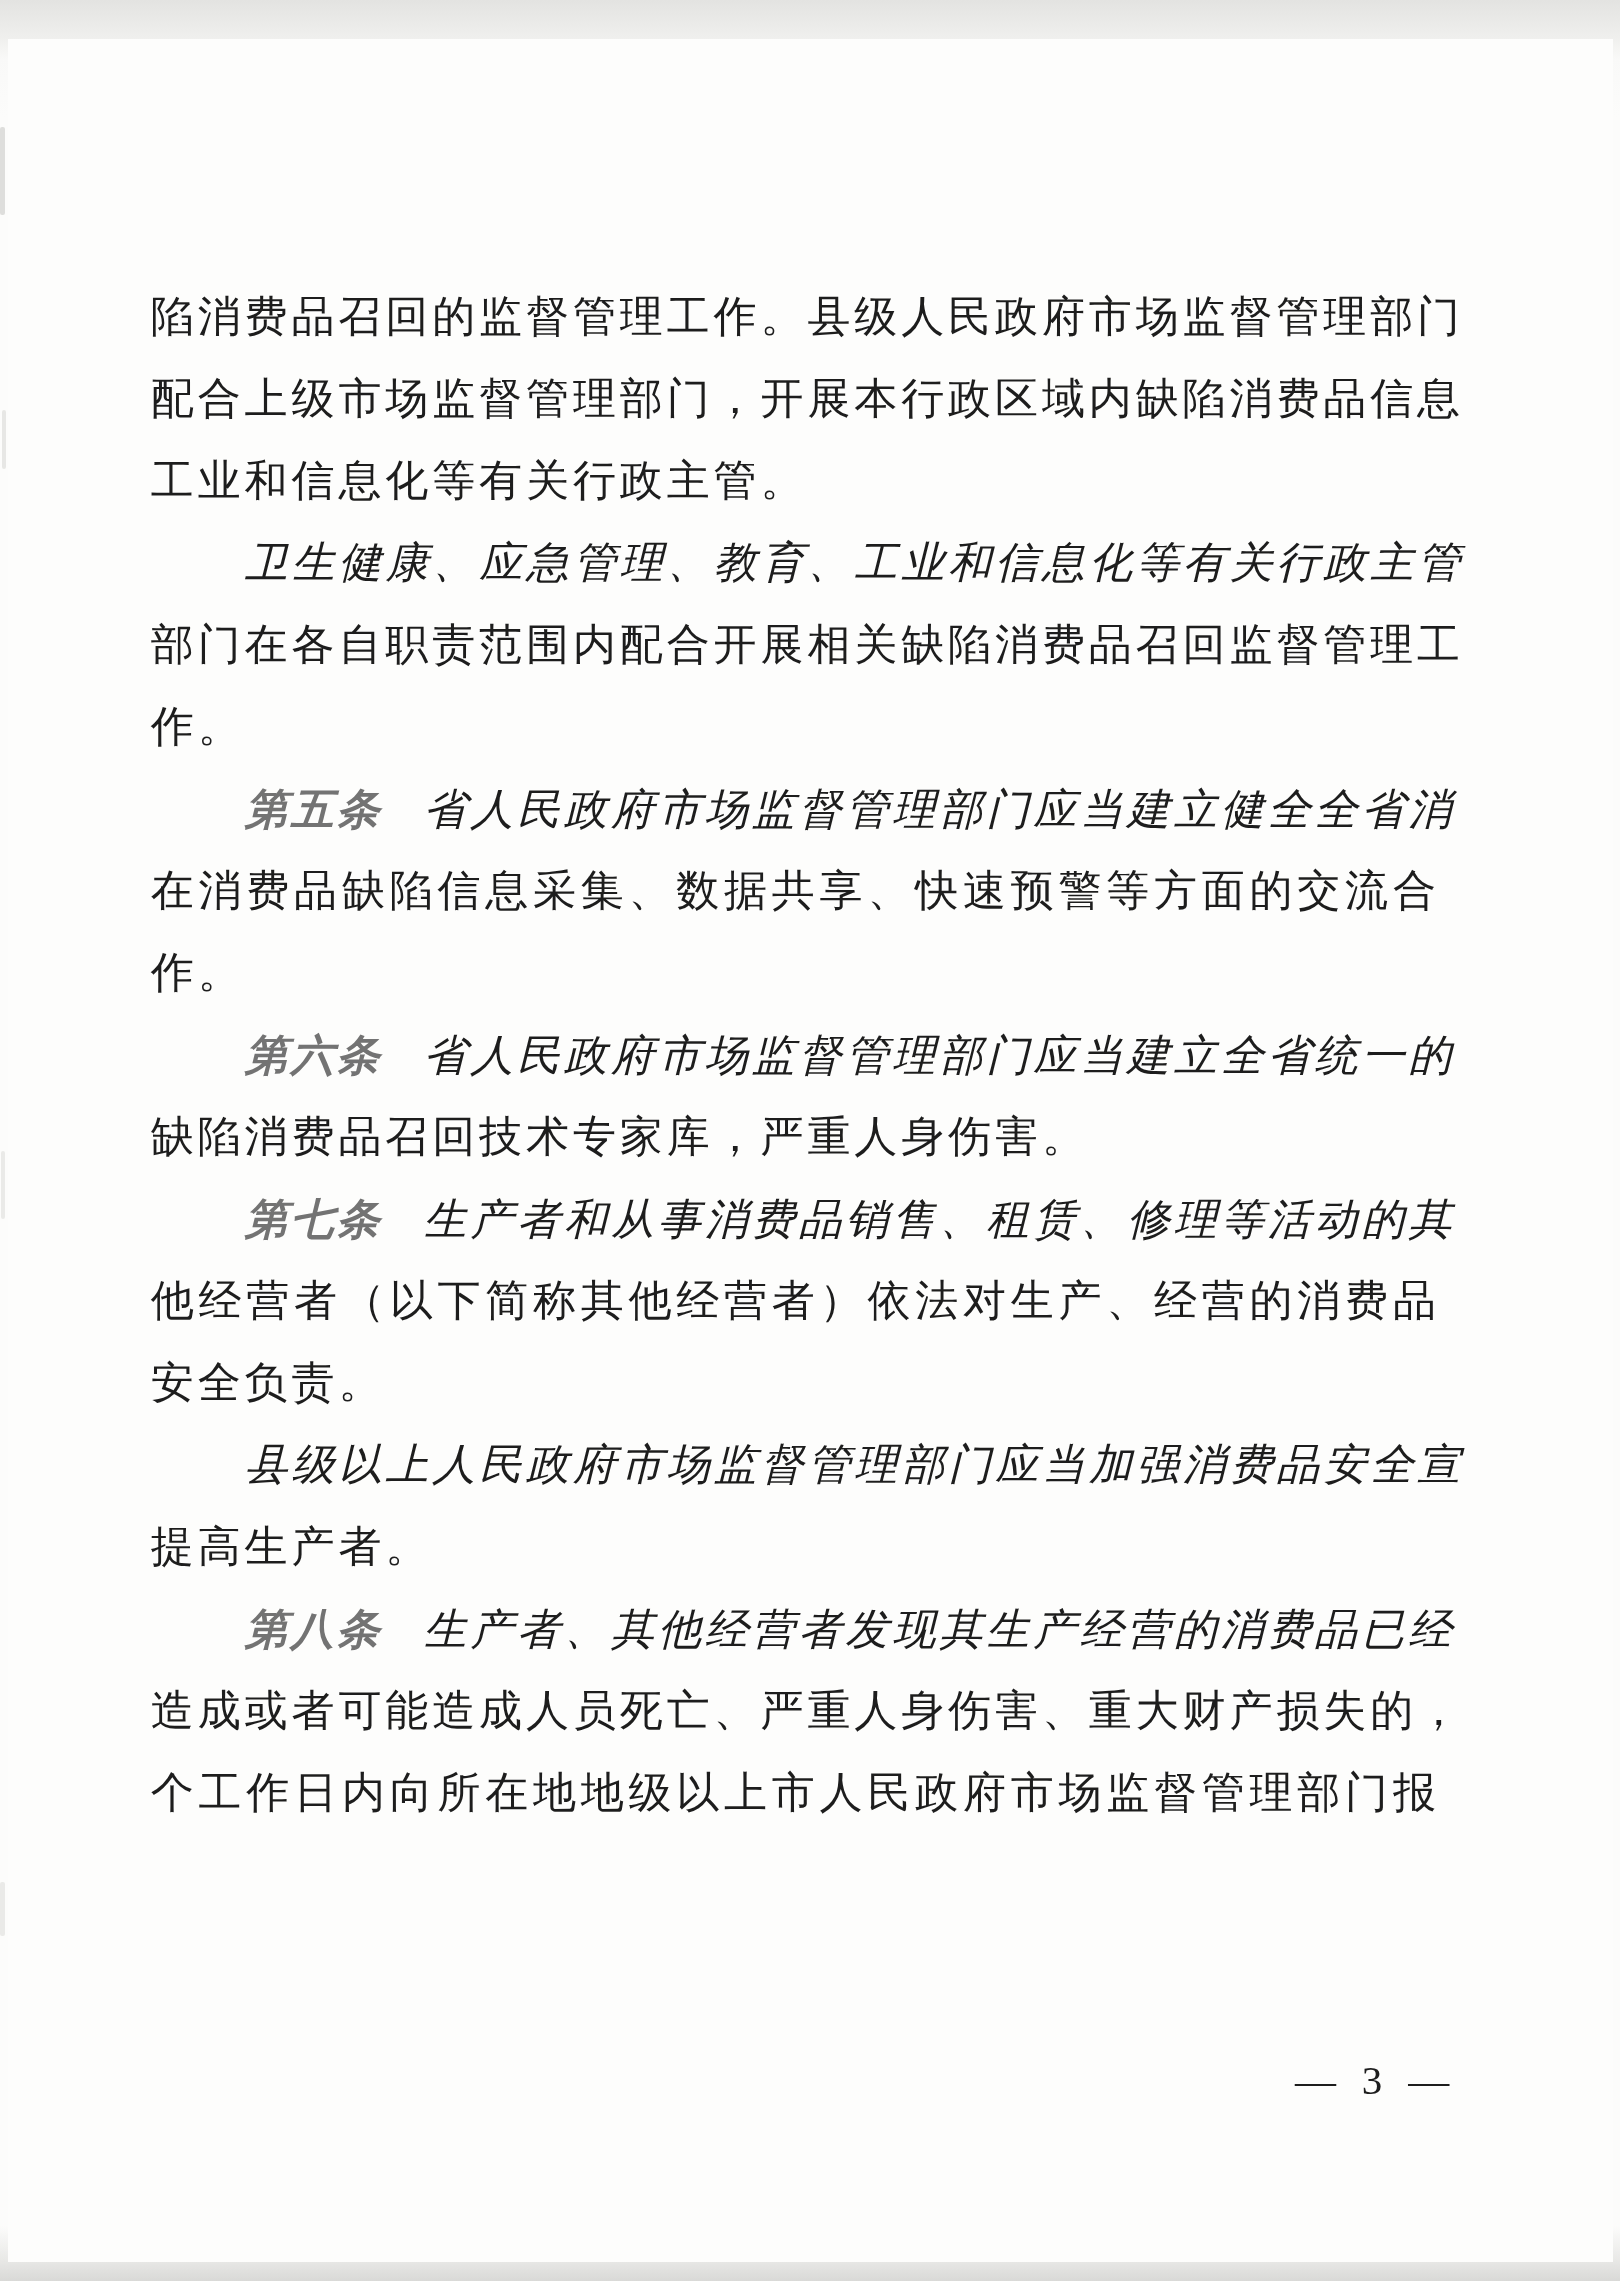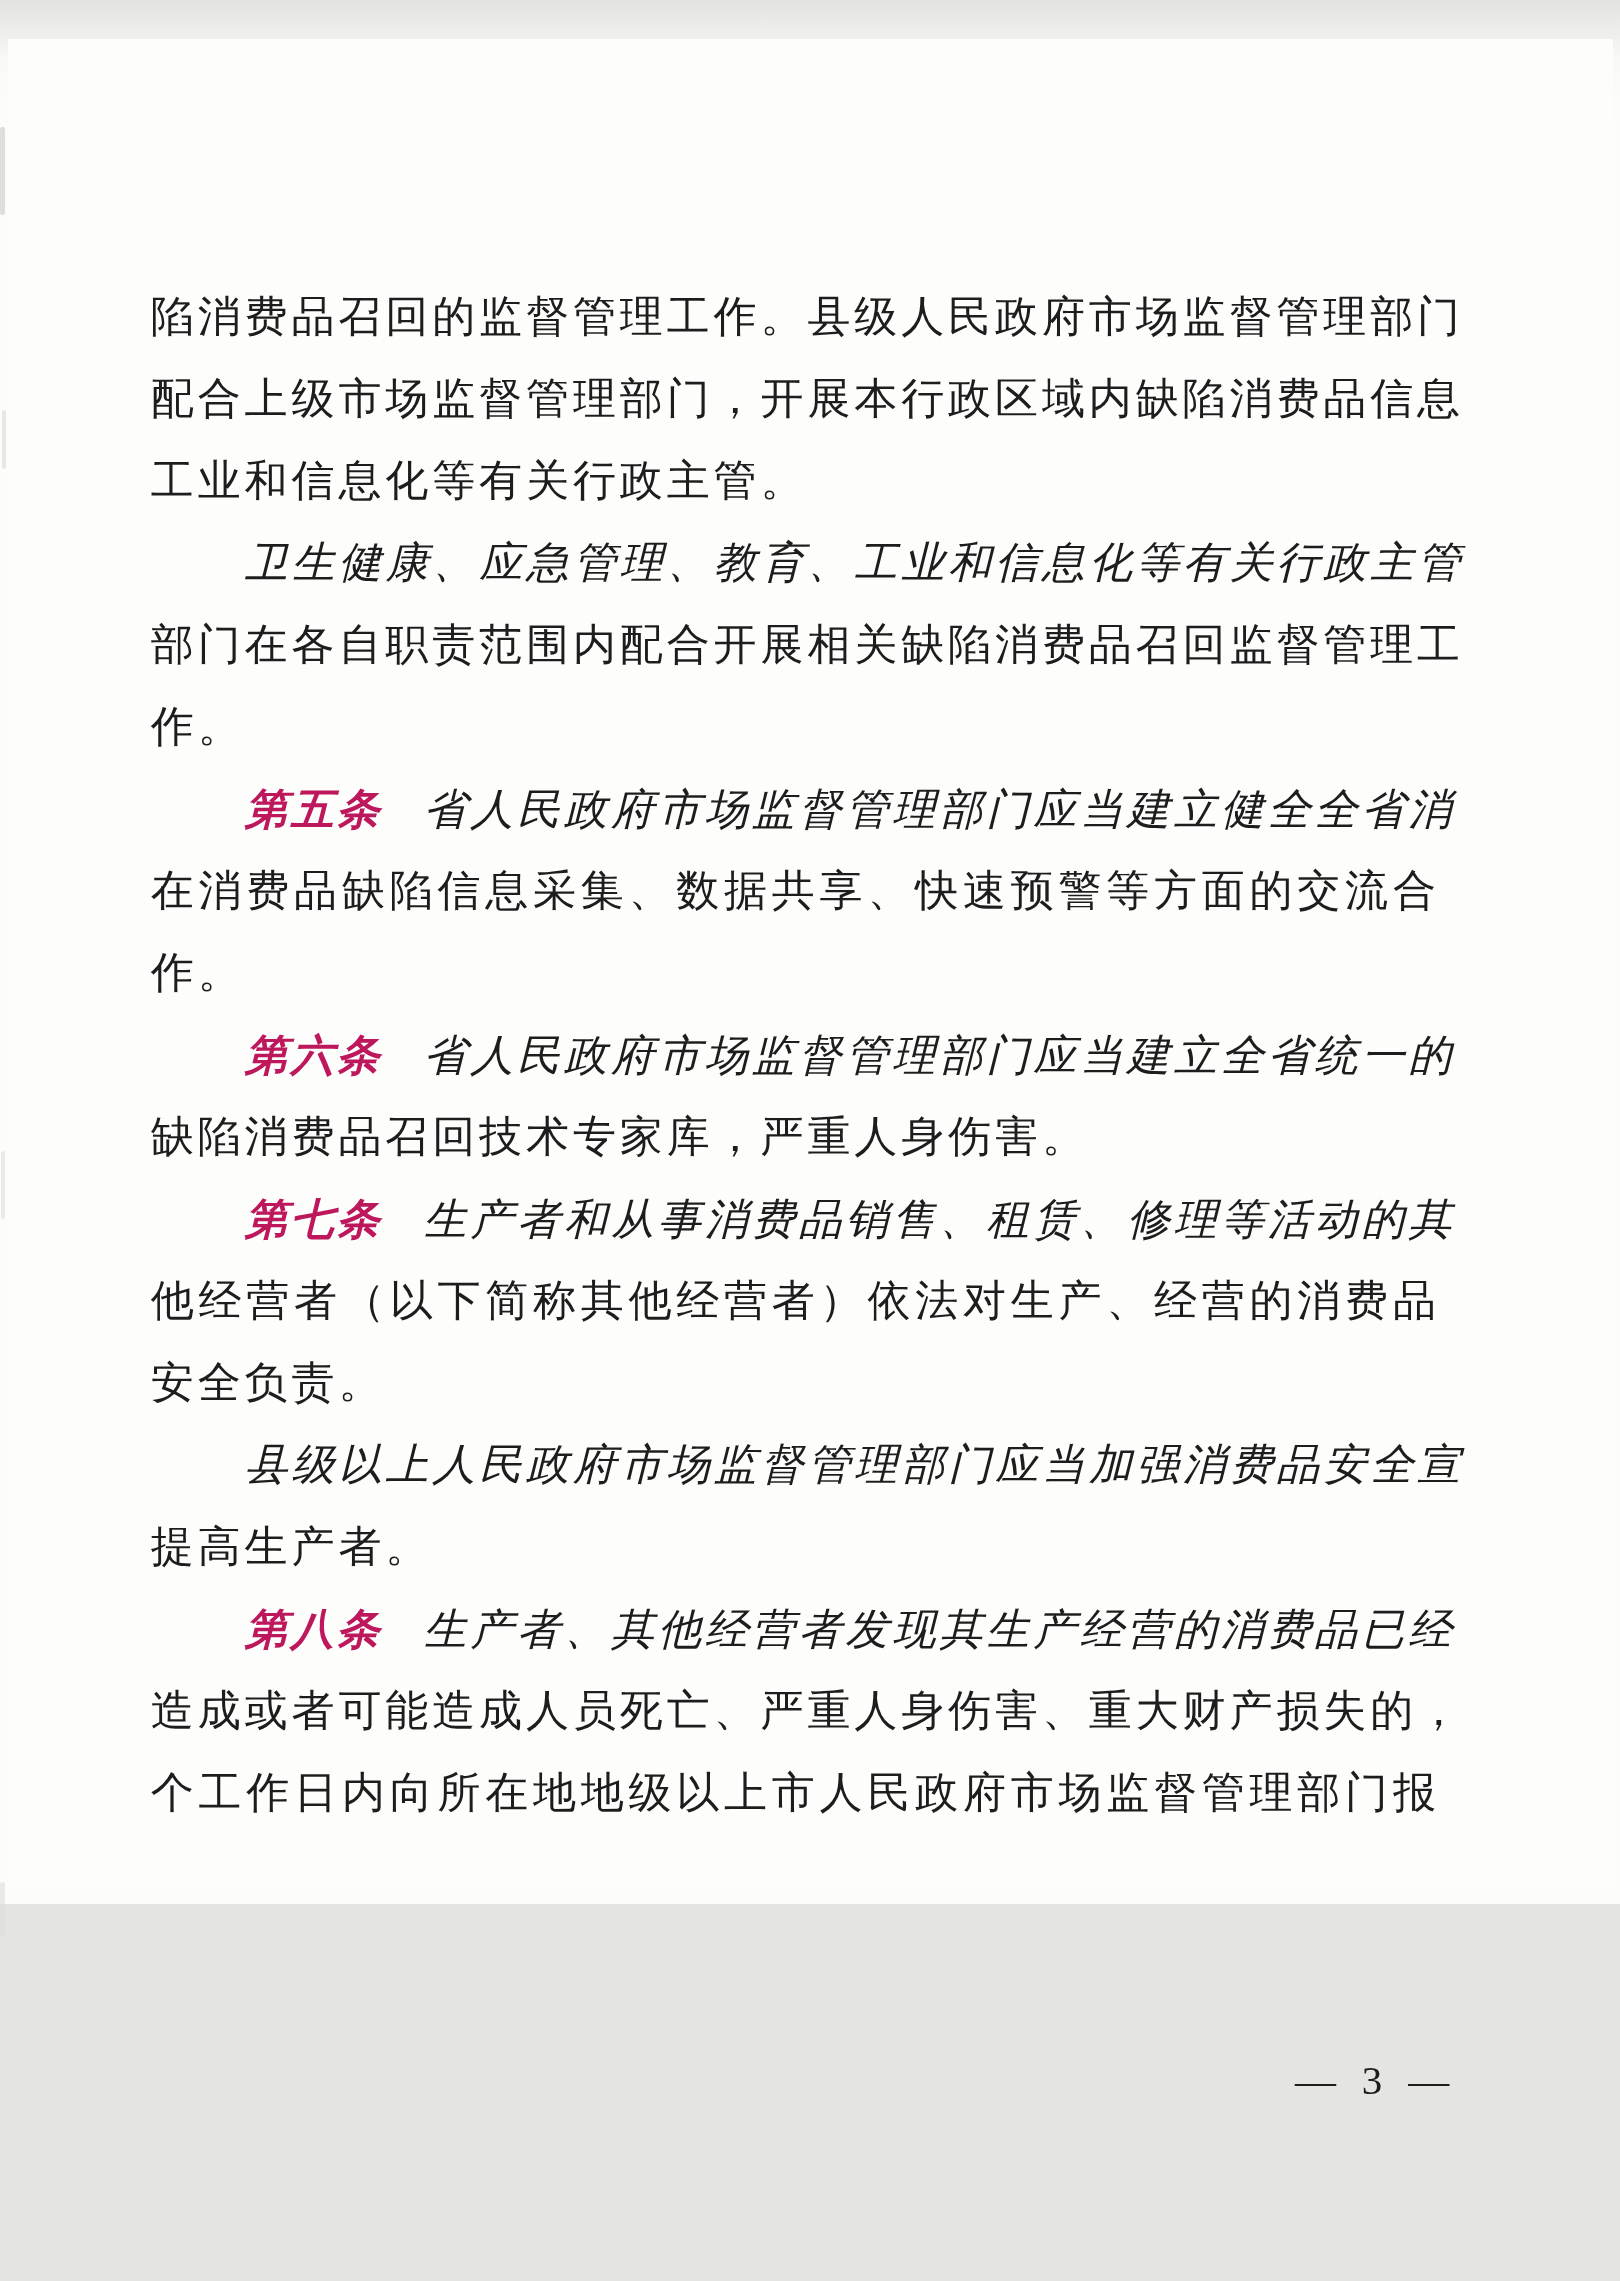--- a/index.html
+++ b/index.html
@@ -3,21 +3,21 @@
 <meta charset="utf-8">
 <style>
   html,body { margin:0; padding:0; }
   body {
     width:1621px; height:2281px;
     background:#e4e4e2;
     font-family:"Liberation Serif","DejaVu Serif",serif;
     overflow:hidden;
   }
   .scan {
-    position:relative; width:1621px; height:1904px;
+    position:relative; width:1621px; height:2281px;
     background:linear-gradient(180deg,#e3e3e1 0px,#efefed 37px,#f9f9f8 59px,#fcfcfb 117px,#fcfcfb 2226px,#e9e9e7 2259px,#d9d9d7 2281px);
   }
   .page {
     position:absolute; top:39px; left:7.8px; right:7.8px; bottom:19.5px;
     background:#fdfdfc;
   }
   .artifact { position:absolute; background:#dededc; border-radius:2px; }
   .a1 { left:0px; top:127px; width:4.9px; height:88px; }
   .a2 { left:2px; top:410px; width:3.9px; height:59px; opacity:.7; }
   .a3 { left:1px; top:1151px; width:3.9px; height:68px; opacity:.6; }
@@ -29,21 +29,21 @@
     height:82px; line-height:82px;
     font-size:43px; letter-spacing:3.9px;
     color:#1d1d1d;
     text-align:justify; text-align-last:justify;
     white-space:nowrap;
   }
   .line.endline { text-align-last:left; }
   .line.indent { padding-left:94px;font-style:italic; }
   .article-no {
     font-family:"Liberation Sans","DejaVu Sans",sans-serif;
-    font-weight:700; margin-right:41px; letter-spacing:2.9px; color:#be185d;
+    font-weight:700; margin-right:41px; letter-spacing:2.9px; color:#737373;
   }
   .pagenum {
     position:absolute; top:2056px; right:164px;
     font-size:41px; letter-spacing:7.8px; color:#1d1d1d;
     font-family:"Liberation Serif","DejaVu Serif",serif;
   }
 </style>
 </head>
 <body>
 

